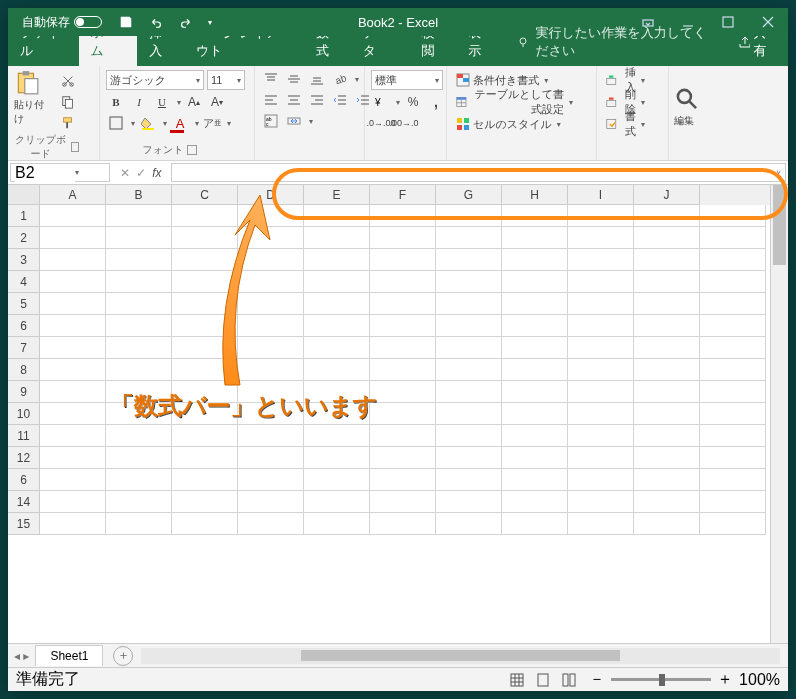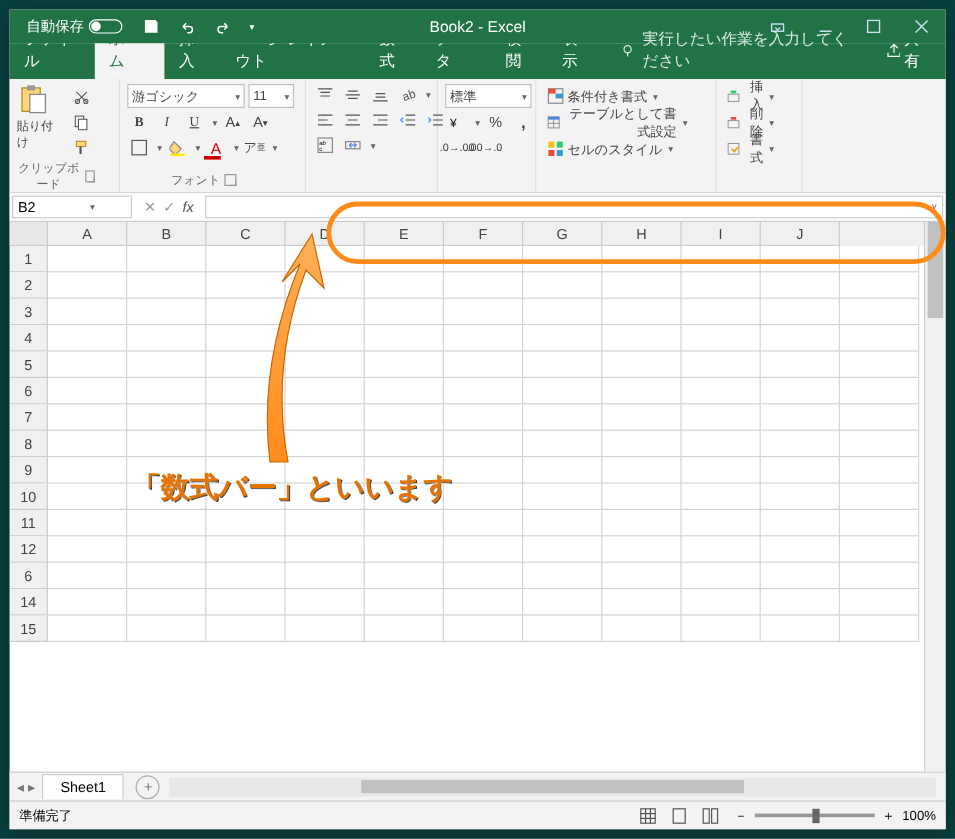--- a/index.html
+++ b/index.html
@@ -33,21 +33,21 @@
   .col { display: flex; flex-direction: column; gap: 3px; }
   .row { display: flex; gap: 3px; align-items: center; }
   .combo { height: 20px; border: 1px solid #c0c0c0; background: #fff; font-size: 11px; padding: 0 3px; display: flex; align-items: center; cursor: pointer; }
   .combo .dd { margin-left: auto; font-size: 8px; color: #666; padding-left: 4px;}
   .smallbtn { display: flex; align-items: center; gap: 3px; height: 18px; padding: 0 3px; cursor: pointer; font-size: 11px; text-align: right; }
   .smallbtn svg { width: 14px; height: 14px; }
   .dd-arrow { font-size: 8px; color: #666; margin-left: 2px; }
 
   .namebox-row { height: 24px; background: #fff; border-bottom: 1px solid #ccc; display: flex; align-items: stretch; position: relative; z-index: 3; }
   .namebox { width: 100px; border: 1px solid #ccc; display: flex; align-items: center; padding: 0 4px; background: #fff; margin: 2px; }
-  .namebox input { border: none; outline: none; width: 60px; font-size: 12px; }
+  .namebox input { border: none; outline: none; width: 60px; font-size: 16px; }
   .namebox .dd { font-size: 8px; color: #666; }
   .fx-buttons { display: flex; align-items: center; gap: 6px; padding: 0 8px; color: #999; }
   .fx-buttons span { cursor: pointer; }
   .formula-input { flex: 1; border: 1px solid #ccc; margin: 2px; background: #fff; display: flex; align-items: center; padding: 0 4px; }
   .formula-input .expand { font-size: 8px; color: #666; margin-left: auto; }
 
   .sheet-area { flex: 1; display: flex; overflow: hidden; position: relative; }
   .grid-wrap { flex: 1; display: flex; flex-direction: column; overflow: hidden; }
   .colheads { display: flex; height: 20px; background: #f0f0f0; }
   .corner { width: 32px; border-right: 1px solid #ccc; border-bottom: 1px solid #ccc; background: #e8e8e8; }
@@ -59,21 +59,21 @@
   .vscroll { width: 18px; background: #f0f0f0; border-left: 1px solid #ccc; position: relative; }
   .vscroll .thumb { position: absolute; top: 0; left: 2px; width: 13px; height: 80px; background: #c1c1c1; }
 
   .sheet-tabs { height: 24px; border-top: 1px solid #ccc; display: flex; align-items: center; background: #f3f3f3; font-size: 12px; }
   .sheet-nav { display: flex; gap: 4px; padding: 0 6px; color: #777; }
   .sheet-tab { padding: 3px 14px; background: #fff; border: 1px solid #ccc; border-bottom: none; margin-top: -1px; }
   .sheet-add { width: 20px; height: 20px; border: 1px solid #aaa; border-radius: 50%; display: flex; align-items: center; justify-content: center; margin-left: 10px; cursor: pointer; font-size: 12px; color: #666; }
   .hscroll { flex: 1; margin: 0 8px; height: 16px; background: #e8e8e8; position: relative; }
   .hscroll .thumb { position: absolute; left: 25%; top: 2px; width: 50%; height: 11px; background: #c1c1c1;}
 
-  .statusbar { height: 24px; border-top: 1px solid #ccc; display: flex; align-items: center; background: #f3f3f3; font-size: 11px; padding: 0 8px; gap: 10px; }
+  .statusbar { height: 24px; border-top: 1px solid #ccc; display: flex; align-items: center; background: #f3f3f3; font-size: 16px; padding: 0 8px; gap: 10px; }
   .statusbar .views { margin-left: auto; display: flex; gap: 6px; }
   .zoom { display: flex; align-items: center; gap: 6px; }
   .zoom .slider { width: 100px; height: 3px; background: #999; position: relative; }
   .zoom .slider::after { content: ''; position: absolute; left: 48%; top: -4px; width: 6px; height: 12px; background: #666; }
 
   .highlight { position: absolute; border: 4px solid #ff8c1a; border-radius: 30px; pointer-events: none; z-index: 10; }
   .arrow { position: absolute; z-index: 11; pointer-events: none; }
   .callout { position: absolute; font-size: 24px; font-weight: bold; color: #e67300; text-shadow: 0 0 3px #fff, 1px 1px 0 #000; z-index: 12; pointer-events: none; font-family: "Arial Black","Meiryo",sans-serif; }
 </style>
 </head>
@@ -413,20 +413,32 @@
               <rect x="1" y="1" width="12" height="12" fill="none" stroke="#888"></rect>
               <path d="M5 7l3 3 4-5" stroke="#f39c12" fill="none" stroke-width="2"></path>
             </svg>
             <span>書式</span>
             <span class="dd-arrow">▾</span>
           </div>
       </div>
       <div class="group-label">&nbsp;</div>
     </div>
 
+    <div class="group" style="width:50px;border-right:none">
+      <div class="group-body" style="align-items:center;justify-content:center">
+        <div class="bigbtn" style="width:40px">
+          <svg viewBox="0 0 20 20">
+              <circle cx="8" cy="8" r="5" fill="none" stroke="#555" stroke-width="2"></circle>
+              <line x1="12" y1="12" x2="17" y2="17" stroke="#555" stroke-width="2"></line>
+            </svg>
+          <span>編集</span>
+        </div>
+      </div>
+      <div class="group-label">&nbsp;</div>
+    </div>
   </div>
 
   <div class="namebox-row">
     <div class="namebox">
       <input value="B2" style="">
       <span class="dd">▾</span>
     </div>
     <div class="fx-buttons">
       <span>✕</span>
       <span>✓</span>

